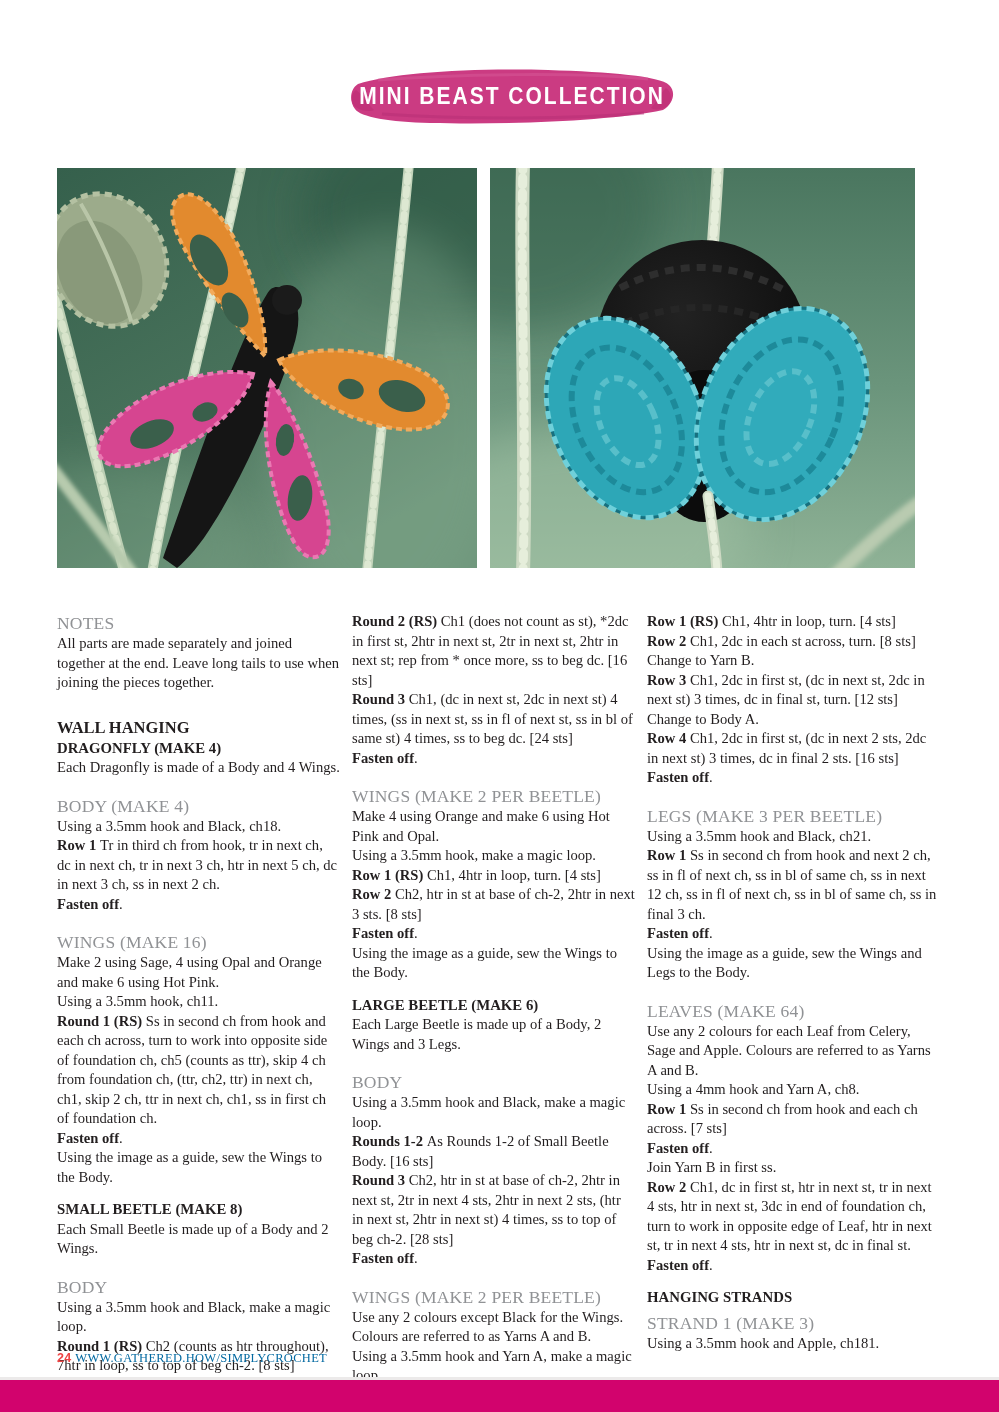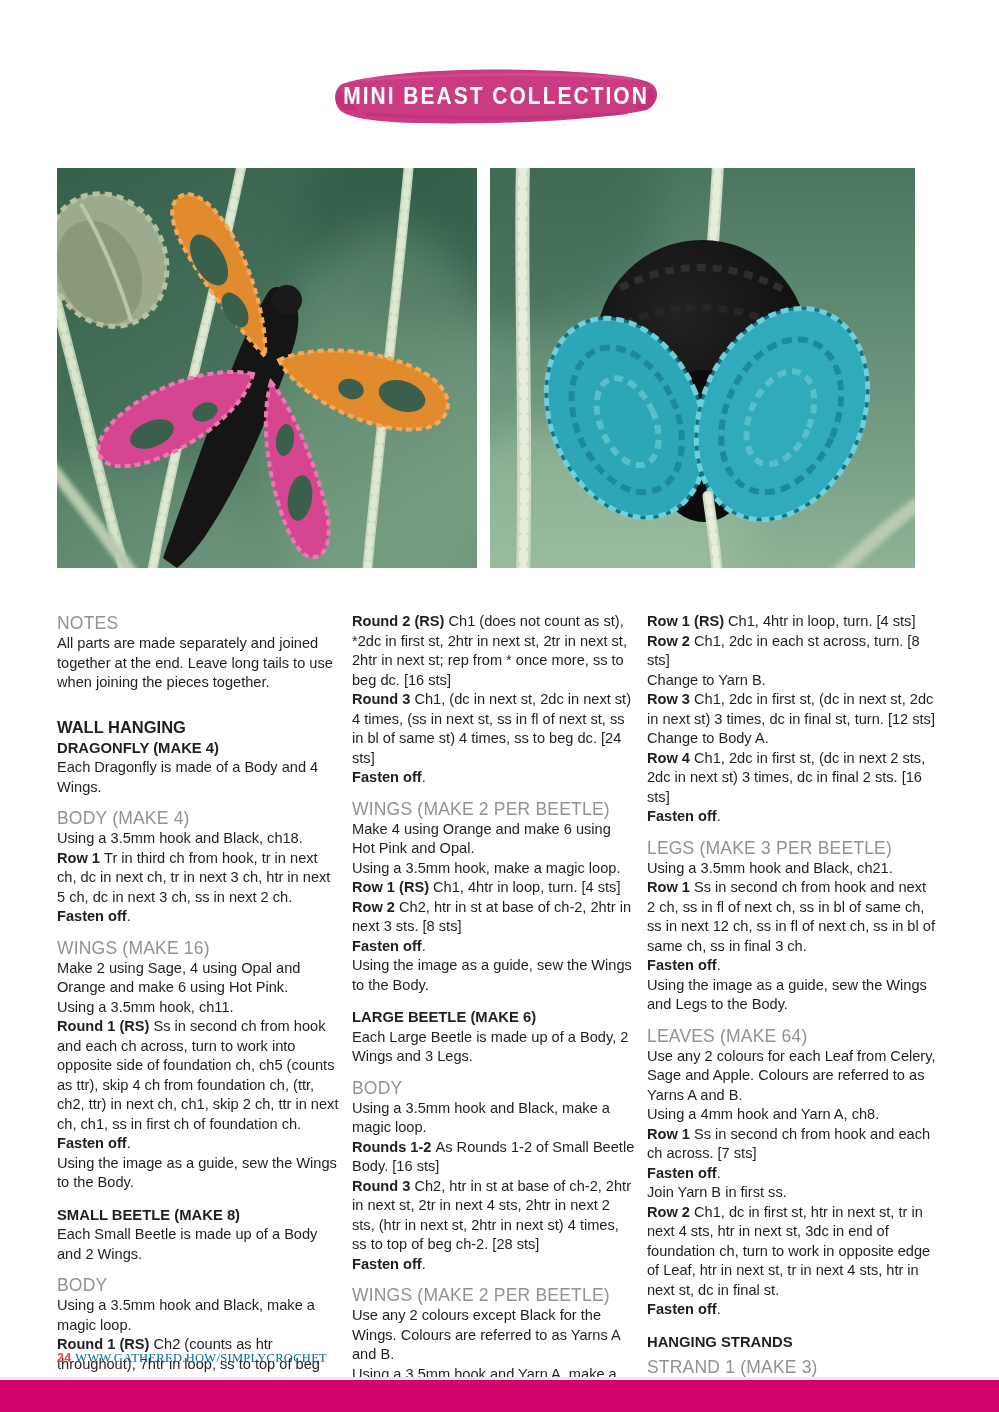--- a/index.html
+++ b/index.html
@@ -1,40 +1,40 @@
 <!DOCTYPE html>
 <html><head>
 <meta charset="utf-8">
 <style>
   html,body{margin:0;padding:0;background:#fff;}
   .page{position:relative;width:999px;height:1412px;background:#ffffff;overflow:hidden;
         font-family:"Liberation Sans",sans-serif;color:#221e1f;}
 
   
-  .banner{position:absolute;left:332px;top:64px;width:328px;height:64px;}
+  .banner{position:absolute;left:348px;top:64px;width:328px;height:64px;}
   .banner svg{position:absolute;left:0;top:0;}
   .banner-label{position:absolute;left:0;top:0;width:100%;height:100%;
     display:flex;align-items:center;justify-content:center;
     color:#ffffff;font-weight:bold;font-size:21px;letter-spacing:2px;
     transform:scaleY(1.12);}
 
   
   .photo{position:absolute;top:168px;display:block;}
   .photo-left{left:57px;}
   .photo-right{left:490px;}
 
   
-  .columns{position:absolute;left:57px;top:612px;width:881px;display:flex;gap:12px;}
+  .columns{position:absolute;left:57px;top:612px;width:881px;display:flex;gap:12px;font-family:Liberation Serif, serif;}
   .col{font-size:14.6px;line-height:19.5px;}
   .col-1{width:283px;}
   .col-2{width:283px;}
   .col-3{width:291px;}
   .blk{margin:0;}
   .para{margin:0;}
-  .subhead{color:#909295;font-size:17.5px;line-height:22px;letter-spacing:.2px;margin-top:10px;}
+  .subhead{color:#909295;font-size:17.5px;line-height:22px;letter-spacing:.2px;margin-top:17px;}
   .head{font-weight:bold;font-size:16.5px;line-height:21px;margin-top:24px;}
   .head2{font-weight:bold;font-size:14.8px;line-height:19.5px;margin-top:13px;}
   .head + .head2{margin-top:1px;}
   .head2 + .subhead{margin-top:4px;}
   .col > .blk:first-child{margin-top:0;}
   .b{font-weight:bold;}
 
   
   .footer-text{position:absolute;left:57px;top:1351px;font-size:12.5px;letter-spacing:.3px;}
   .footer-page{font-weight:bold;color:#ef4444;}

